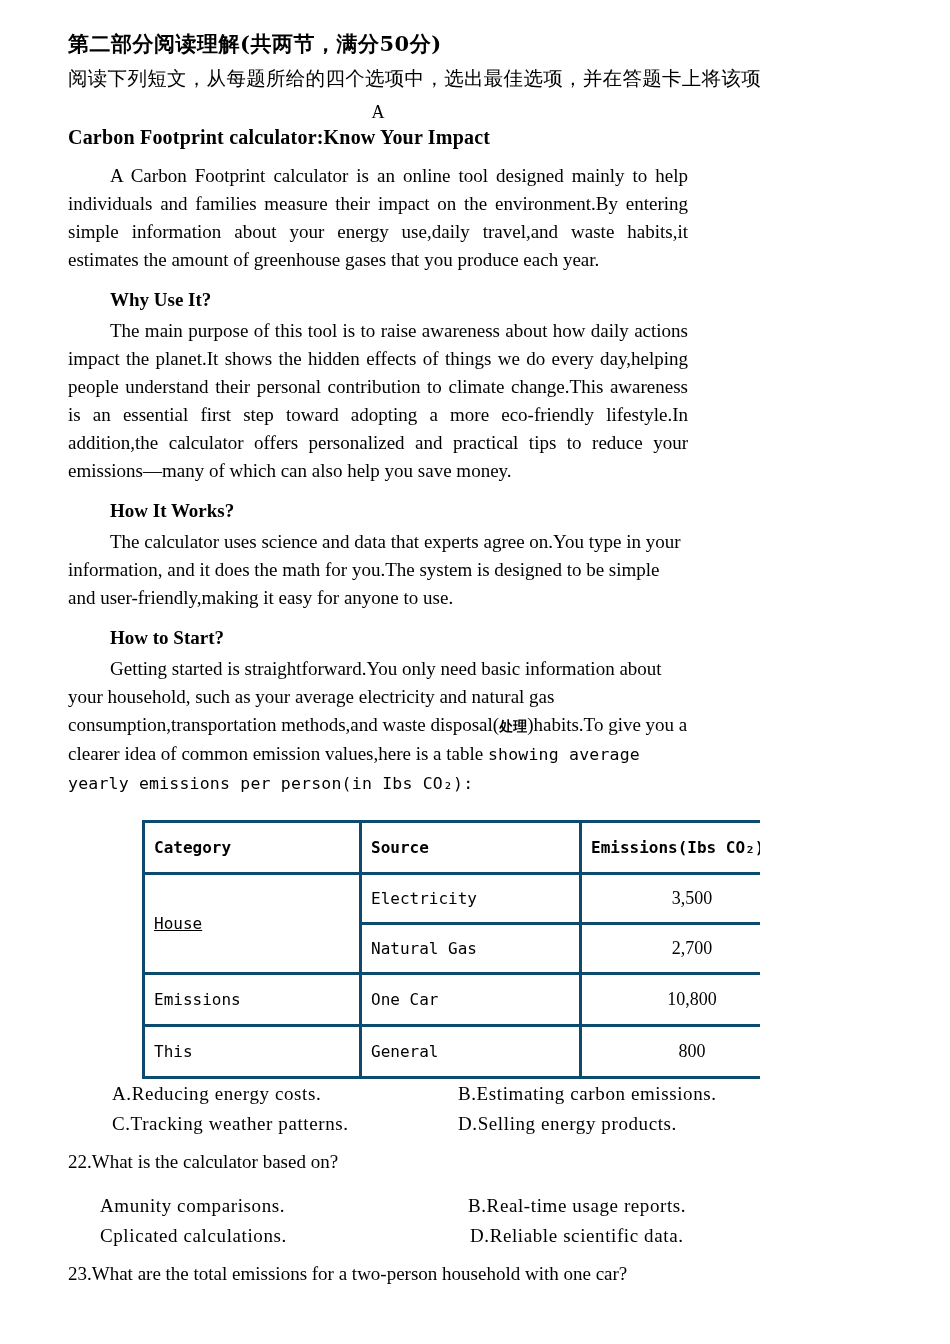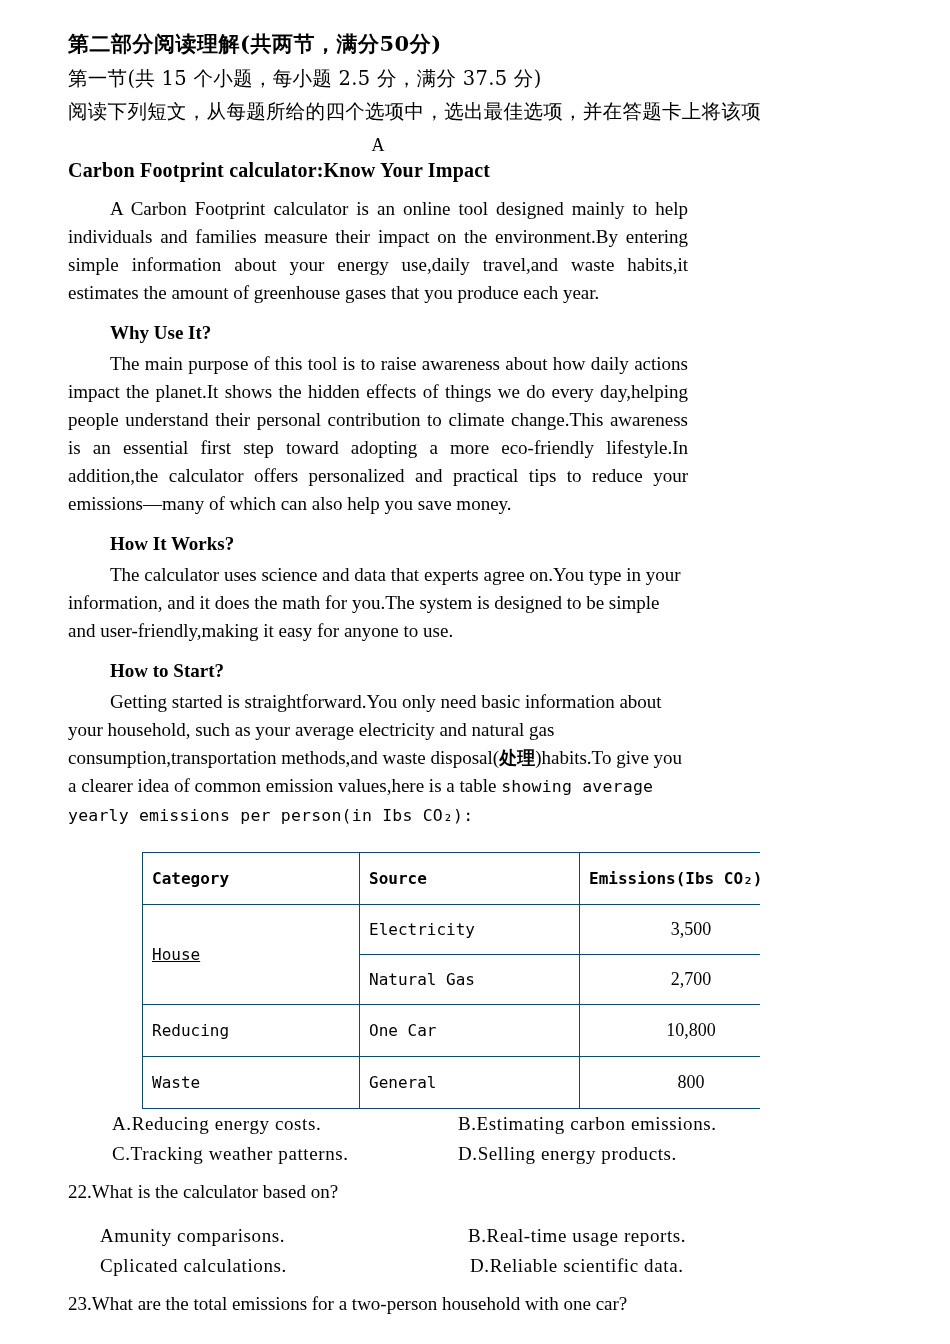--- a/index.html
+++ b/index.html
@@ -62,37 +62,37 @@
 
   .sub-head {
     font-weight:bold;
     font-size:19px;
     line-height:28px;
     margin-top:12px;
     margin-bottom:3px;
     padding-left:42px;
   }
 
-  .cn-inline { font-family:"DejaVu Serif", serif; font-weight:bold; font-size:18px; }
+  .cn-inline { font-family:"DejaVu Serif", serif; font-weight:bold; font-size:14px; }
 
   .mono {
     font-family:"DejaVu Sans Mono", monospace;
     font-size:16.5px;
     letter-spacing:0.2px;
   }
 
   
   .emissions-table {
     border-collapse:collapse;
     width:661px;
     margin:22px 0 0 74px;
     table-layout:fixed;
   }
   .emissions-table td {
-    border:1px solid #0c4a6e;
+    border:3px solid #0c4a6e;
     padding:9px 10px 9px 9px;
     vertical-align:middle;
     font-family:"DejaVu Sans Mono", monospace;
     font-size:16px;
     height:50px;
   }
   .emissions-table .col-cat { width:217px; }
   .emissions-table .col-src { width:220px; }
   .emissions-table .col-emi { width:224px; }
   .emissions-table .hdr {
@@ -129,21 +129,20 @@
   .opt-row.shift .opt-b { padding-left:0;margin-top:15px; }
   .opt-row.shift2 .opt-a { width:402px; padding-left:32px; }
   .sp { letter-spacing:0.6px; }
 </style>
 </head>
 <body>
 
 <div class="page">
 
   <div class="cn-head">第二部分阅读理解(共两节，满分50分)</div>
-  <div class="cn-line">第一节(共 15 个小题，每小题 2.5 分，满分 37.5 分)</div>
   <div class="cn-line">阅读下列短文，从每题所给的四个选项中，选出最佳选项，并在答题卡上将该项涂黑。</div>
 
   <div class="passage-letter">A</div>
   <div class="passage-title">Carbon Footprint calculator:Know Your Impact</div>
 
   <p class="para">A Carbon Footprint calculator is an online tool designed mainly to help individuals and families measure their impact on the environment.By entering simple information about your energy use,daily travel,and waste habits,it estimates the amount of greenhouse gases that you produce each year.</p>
 
   <div class="sub-head">Why Use It?</div>
   <p class="para">The main purpose of this tool is to raise awareness about how daily actions impact the planet.It shows the hidden effects of things we do every day,helping people understand their personal contribution to climate change.This awareness is an essential first step toward adopting a more eco-friendly lifestyle.In addition,the calculator offers personalized and practical tips to reduce your emissions—many of which can also help you save money.</p>
 
@@ -163,26 +162,26 @@
       <tr>
         <td class="col-cat cat-cell" rowspan="2">House</td>
         <td class="col-src">Electricity</td>
         <td class="col-emi val-cell">3,500</td>
       </tr>
       <tr>
         <td class="col-src">Natural Gas</td>
         <td class="col-emi val-cell">2,700</td>
       </tr>
       <tr>
-        <td class="col-cat tall">Reducing</td>
+        <td class="col-cat tall">Emissions</td>
         <td class="col-src tall">One Car</td>
         <td class="col-emi val-cell tall">10,800</td>
       </tr>
       <tr>
-        <td class="col-cat tall">Waste</td>
+        <td class="col-cat tall">This</td>
         <td class="col-src tall">General</td>
         <td class="col-emi val-cell tall">800</td>
       </tr>
     </tbody>
   </table>
 
   <div class="opt-row">
     <span class="opt opt-a sp">A.Reducing energy costs.</span>
     <span class="opt opt-b sp">B.Estimating carbon emissions.</span>
   </div>

